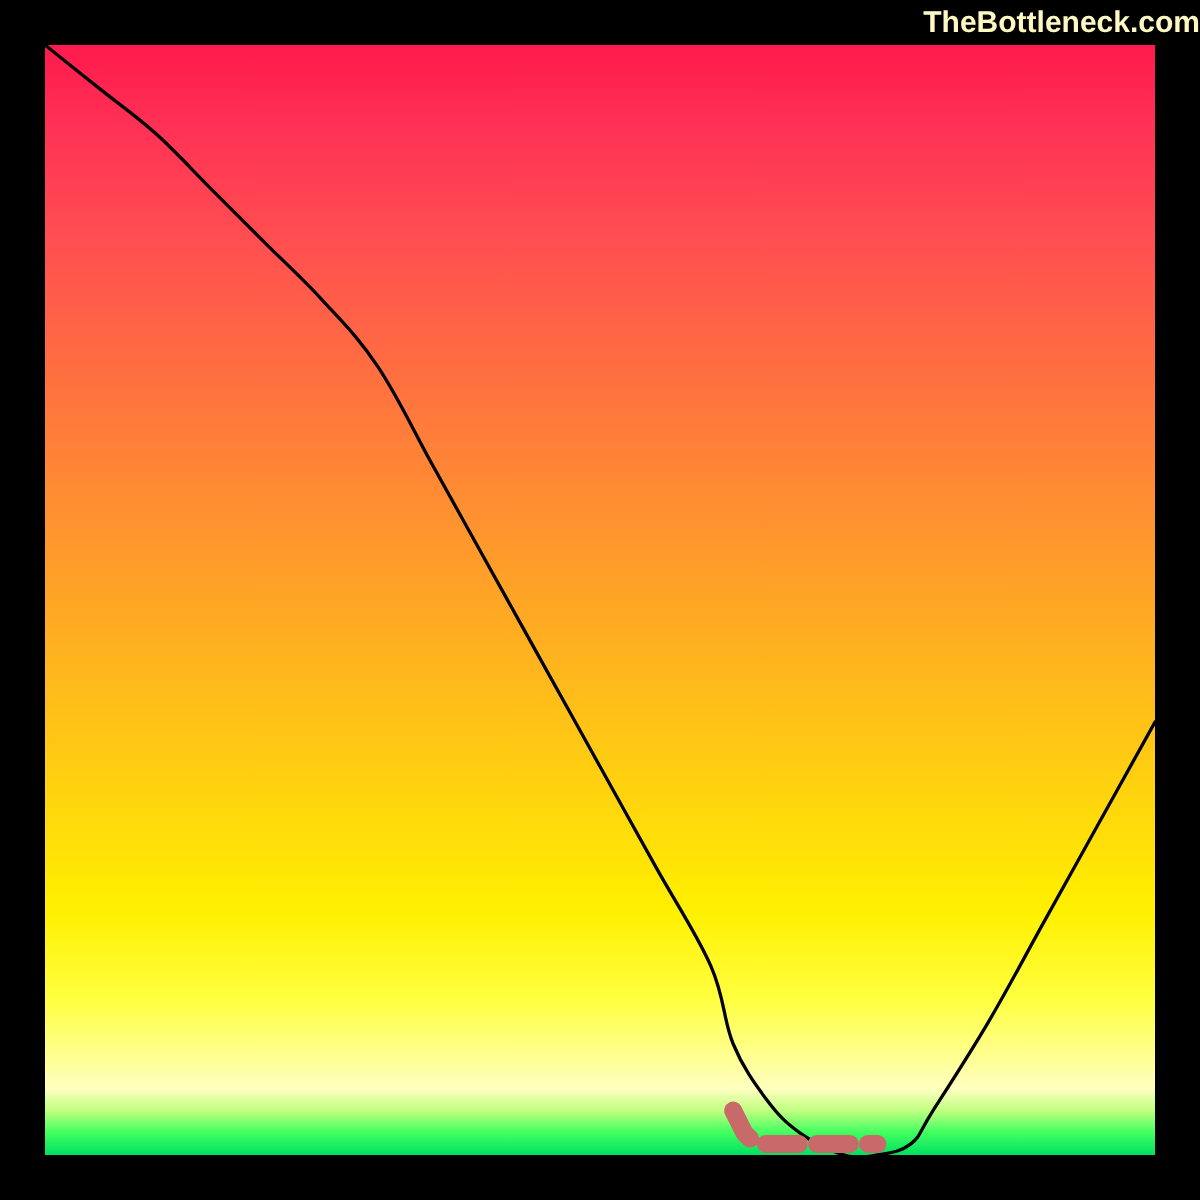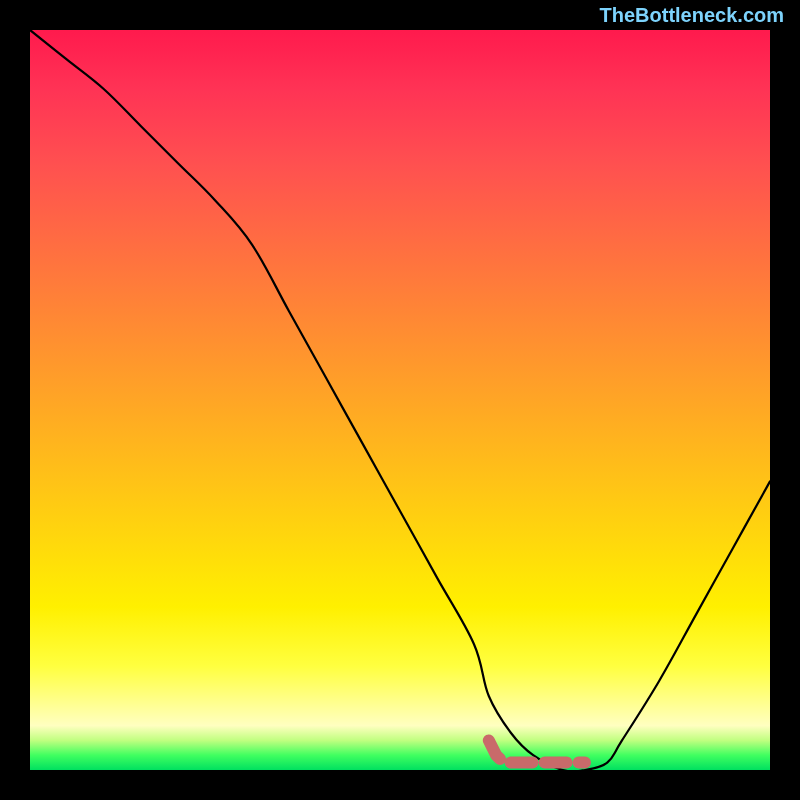--- a/index.html
+++ b/index.html
@@ -7,22 +7,22 @@
     padding: 0;
     width: 800px;
     height: 800px;
     background: #000;
     font-family: Arial, sans-serif;
     position: relative;
   }
   .watermark {
     position: absolute;
     top: 4px;
-    right: 16px;
-    color: #7dd3fc;
+    right: 0;
+    color: #fef9c3;
     font-size: 20px;
     font-weight: bold;
     z-index: 10;
   }
   .chart-area {
     position: absolute;
     left: 30px;
     top: 30px;
     width: 740px;
     height: 740px;

